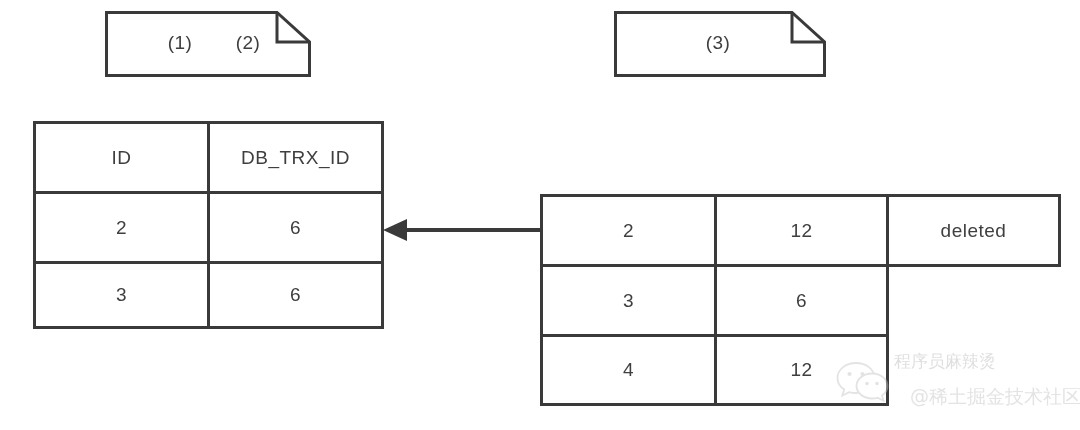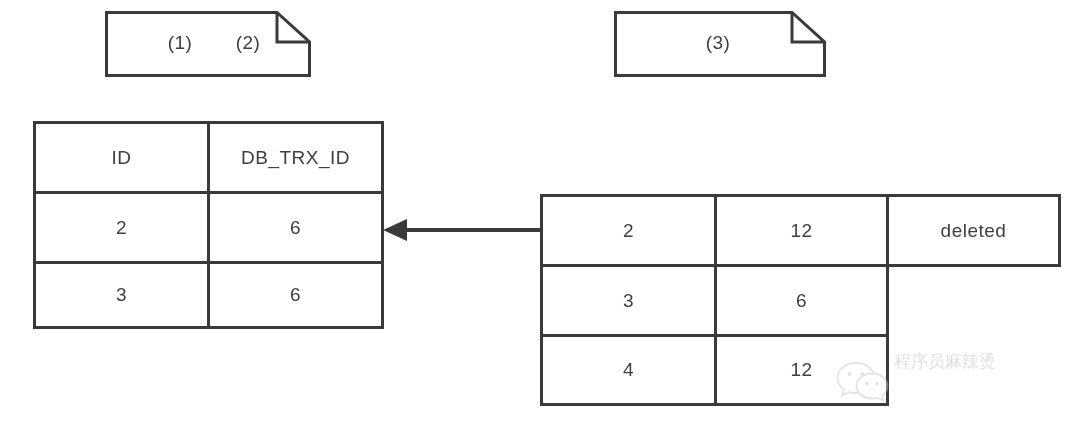--- a/index.html
+++ b/index.html
@@ -182,15 +182,16 @@
                C15.3 32.7 17.6 33 20 33 C30.5 33 38.5 26.2 38.5 18 C38.5 9.8 30.5 3 20 3 Z" fill="none" stroke="#c3c3c3" stroke-width="1.8"></path>
       <circle cx="13.5" cy="14" r="2.1" fill="#c3c3c3"></circle>
       <circle cx="26.5" cy="14" r="2.1" fill="#c3c3c3"></circle>
       <path d="M36 13.5 C27.2 13.5 20.5 19.2 20.5 26 C20.5 32.8 27.2 38.5 36 38.5
                C38 38.5 39.9 38.3 41.6 37.8 L47.6 40.8 L46 35.5 C49.6 33.2 51.5 29.8 51.5 26
                C51.5 19.2 44.8 13.5 36 13.5 Z" fill="#ffffff" stroke="#c3c3c3" stroke-width="1.8"></path>
       <circle cx="31" cy="23.5" r="1.8" fill="#c3c3c3"></circle>
       <circle cx="41" cy="23.5" r="1.8" fill="#c3c3c3"></circle>
     </svg>
     <div class="wm-main">程序员麻辣烫</div>
+    <div class="wm-sub">@稀土掘金技术社区</div>
   </div>
 
 </div>
 
 </body></html>

